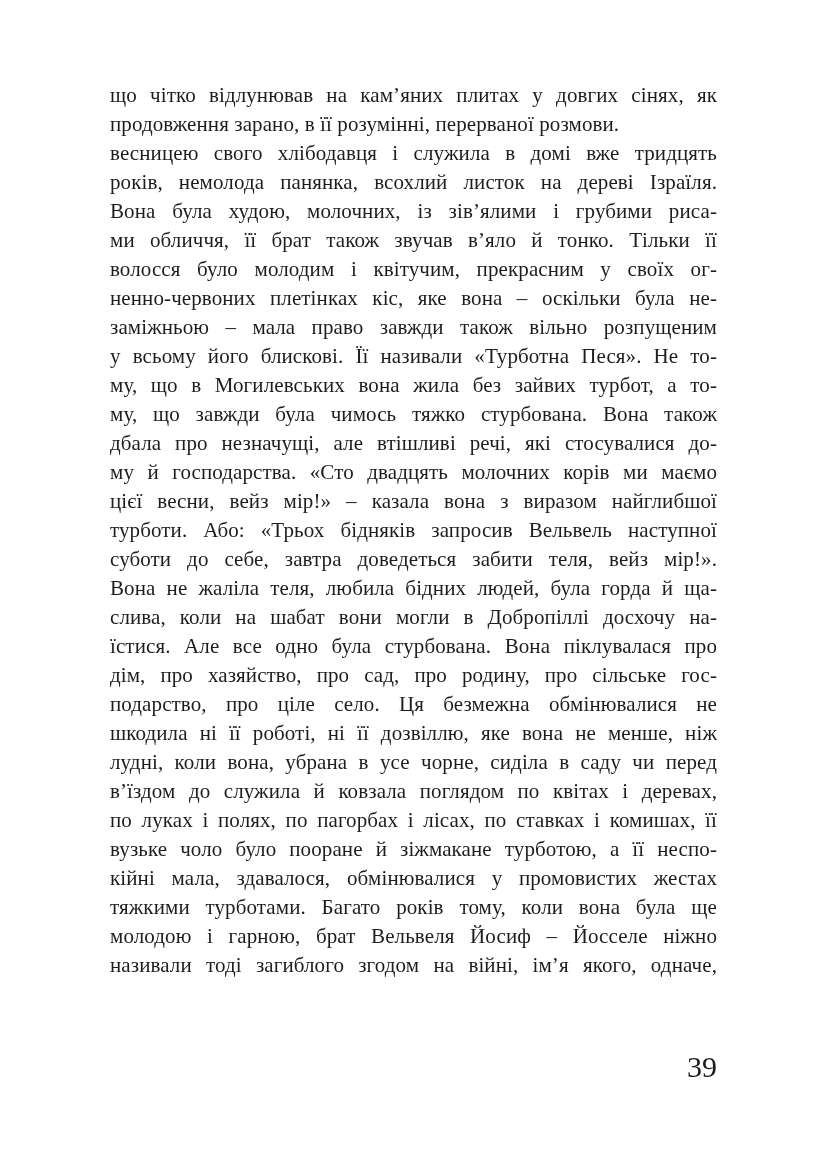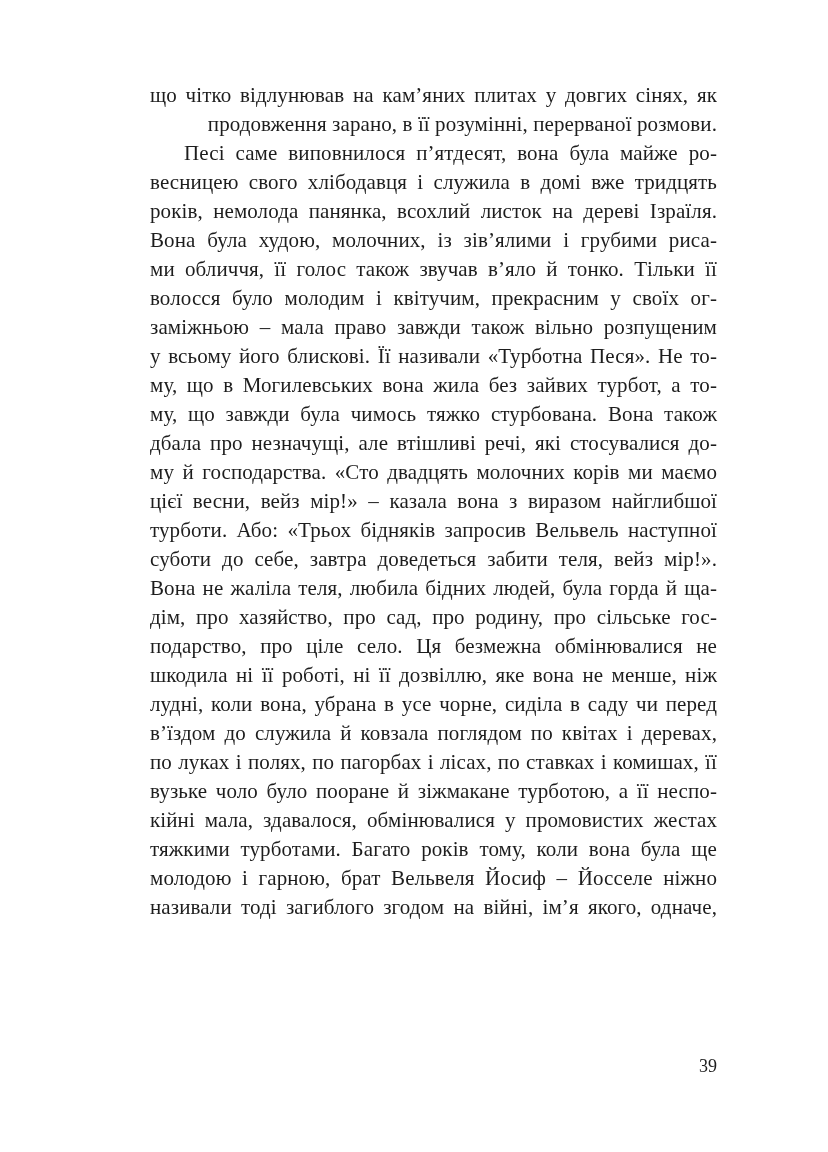--- a/index.html
+++ b/index.html
@@ -18,64 +18,65 @@
   }
   .text-block {
     position: absolute;
     left: 110px;
     top: 81px;
     width: 607px;
   }
   .line {
     font-size: 21px;
     line-height: 29px;
-    text-align: right;
+    text-align: left;
     white-space: normal;
     letter-spacing: 0.1px;
   }
   .line.just {
     text-align: justify;
     text-align-last: justify;
-    margin-left: 40px;
   }
   .line.indent {
     text-indent: 34px;
   }
   .page-number {
     position: absolute;
     right: 111px;
     top: 1052px;
-    font-size: 18px;
+    font-size: 30px;
     line-height: 29px;
     color: #1d1d1d;
   }
 </style>
 </head>
 <body>
 
 <div class="book-page">
   <div class="text-block">
       <div class="line just">що чітко відлунював на кам’яних плитах у довгих сінях, як</div>
       <div class="line">продовження зарано, в її розумінні, перерваної розмови.</div>
-      <div class="line just indent">Песі саме виповнилося п’ятдесят, вона була майже ро-</div>
       <div class="line just">весницею свого хлібодавця і служила в домі вже тридцять</div>
       <div class="line just">років, немолода панянка, всохлий листок на дереві Ізраїля.</div>
       <div class="line just">Вона була худою, молочних, із зів’ялими і грубими риса-</div>
-      <div class="line just">ми обличчя, її голос також звучав в’яло й тонко. Тільки її</div>
+      <div class="line just">ми обличчя, її брат також звучав в’яло й тонко. Тільки її</div>
       <div class="line just">волосся було молодим і квітучим, прекрасним у своїх ог-</div>
+      <div class="line just">ненно-червоних плетінках кіс, яке вона – оскільки була не-</div>
       <div class="line just">заміжньою – мала право завжди також вільно розпущеним</div>
       <div class="line just">у всьому його блискові. Її називали «Турботна Песя». Не то-</div>
       <div class="line just">му, що в Могилевських вона жила без зайвих турбот, а то-</div>
       <div class="line just">му, що завжди була чимось тяжко стурбована. Вона також</div>
       <div class="line just">дбала про незначущі, але втішливі речі, які стосувалися до-</div>
       <div class="line just">му й господарства. «Сто двадцять молочних корів ми маємо</div>
       <div class="line just">цієї весни, вейз мір!» – казала вона з виразом найглибшої</div>
       <div class="line just">турботи. Або: «Трьох бідняків запросив Вельвель наступної</div>
       <div class="line just">суботи до себе, завтра доведеться забити теля, вейз мір!».</div>
       <div class="line just">Вона не жаліла теля, любила бідних людей, була горда й ща-</div>
+      <div class="line just">слива, коли на шабат вони могли в Добропіллі досхочу на-</div>
+      <div class="line just">їстися. Але все одно була стурбована. Вона піклувалася про</div>
       <div class="line just">дім, про хазяйство, про сад, про родину, про сільське гос-</div>
       <div class="line just">подарство, про ціле село. Ця безмежна обмінювалися не</div>
       <div class="line just">шкодила ні її роботі, ні її дозвіллю, яке вона не менше, ніж</div>
       <div class="line just">лудні, коли вона, убрана в усе чорне, сиділа в саду чи перед</div>
       <div class="line just">в’їздом до служила й ковзала поглядом по квітах і деревах,</div>
       <div class="line just">по луках і полях, по пагорбах і лісах, по ставках і комишах, її</div>
       <div class="line just">вузьке чоло було пооране й зіжмакане турботою, а її неспо-</div>
       <div class="line just">кійні мала, здавалося, обмінювалися у промовистих жестах</div>
       <div class="line just">тяжкими турботами. Багато років тому, коли вона була ще</div>
       <div class="line just">молодою і гарною, брат Вельвеля Йосиф – Йосселе ніжно</div>

